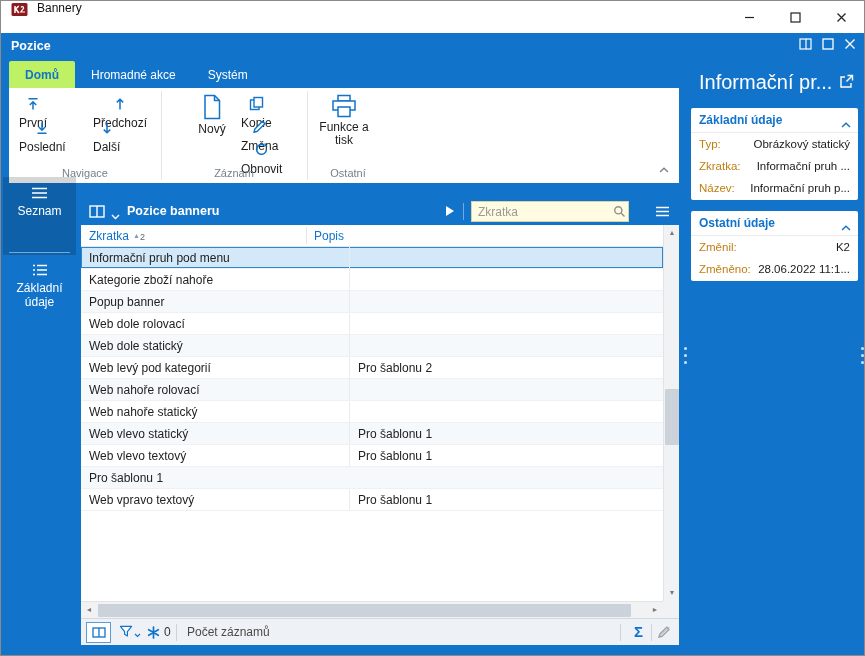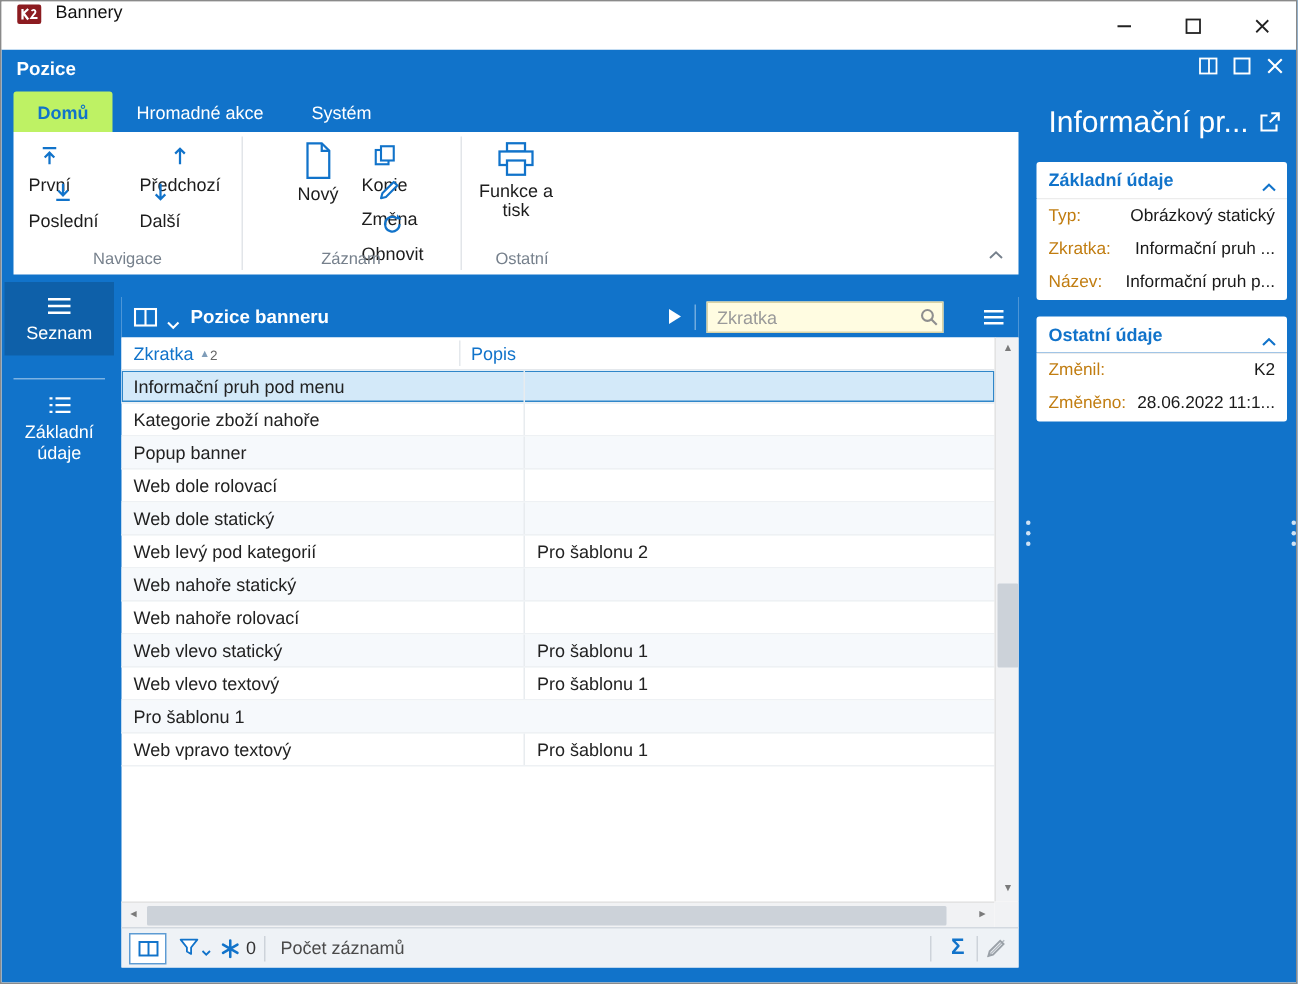--- a/index.html
+++ b/index.html
@@ -38,21 +38,21 @@
   .rbig { position:absolute; display:flex; flex-direction:column; align-items:center; gap:3px;
           color:#1d1d1d; font-size:12px; text-align:center; line-height:13px; cursor:default; }
   .btn-new { left:180px; top:6px; width:46px; }
   .btn-copy { left:232px; top:8px; } .btn-change { left:232px; top:31px; } .btn-refresh { left:232px; top:54px; }
   .btn-print { left:306px; top:6px; width:58px; }
   .ribbon-collapse { position:absolute; right:10px; bottom:7px; color:#76808c; }
 
   
   .side-item { position:absolute; left:2px; width:73px; color:#fff; text-align:center; font-size:12px; line-height:14px; cursor:default; }
   .side-item .ic { display:block; margin:10px auto 5px; color:#fff; }
-  .side-seznam { top:187px; height:49px; background:rgba(0,0,0,0.16); }
+  .side-seznam { top:176px; height:78px; background:rgba(0,0,0,0.16); }
   .side-zakladni { top:253px; height:66px; }
   .side-div { position:absolute; left:8px; width:61px; top:251px; height:1px; background:rgba(255,255,255,0.45); }
 
   
   .main { position:absolute; left:80px; top:197px; width:598px; height:447px; background:#fff; }
   .grid-hd { position:absolute; left:0; top:0; right:0; height:27px; background:var(--accent,#1173ca); color:#fff; }
   .ghd-book { position:absolute; left:8px; top:7px; color:#fff; }
   .ghd-chev { position:absolute; left:30px; top:11px; color:#fff; }
   .grid-title { position:absolute; left:46px; top:0; line-height:27px; font-weight:bold; font-size:12.5px; }
   .play-btn { position:absolute; left:365px; top:8px; width:0; height:0;
@@ -321,25 +321,25 @@
         </div>
       <div class="trow">
           <div class="c1">Web dole statický</div>
           <div class="c2"></div>
         </div>
       <div class="trow">
           <div class="c1">Web levý pod kategorií</div>
           <div class="c2">Pro šablonu 2</div>
         </div>
       <div class="trow">
+          <div class="c1">Web nahoře rolovací</div>
+          <div class="c2"></div>
+        </div>
+      <div class="trow">
           <div class="c1">Web nahoře statický</div>
-          <div class="c2"></div>
-        </div>
-      <div class="trow">
-          <div class="c1">Web nahoře rolovací</div>
           <div class="c2"></div>
         </div>
       <div class="trow">
           <div class="c1">Web vlevo statický</div>
           <div class="c2">Pro šablonu 1</div>
         </div>
       <div class="trow">
           <div class="c1">Web vlevo textový</div>
           <div class="c2">Pro šablonu 1</div>
         </div>

